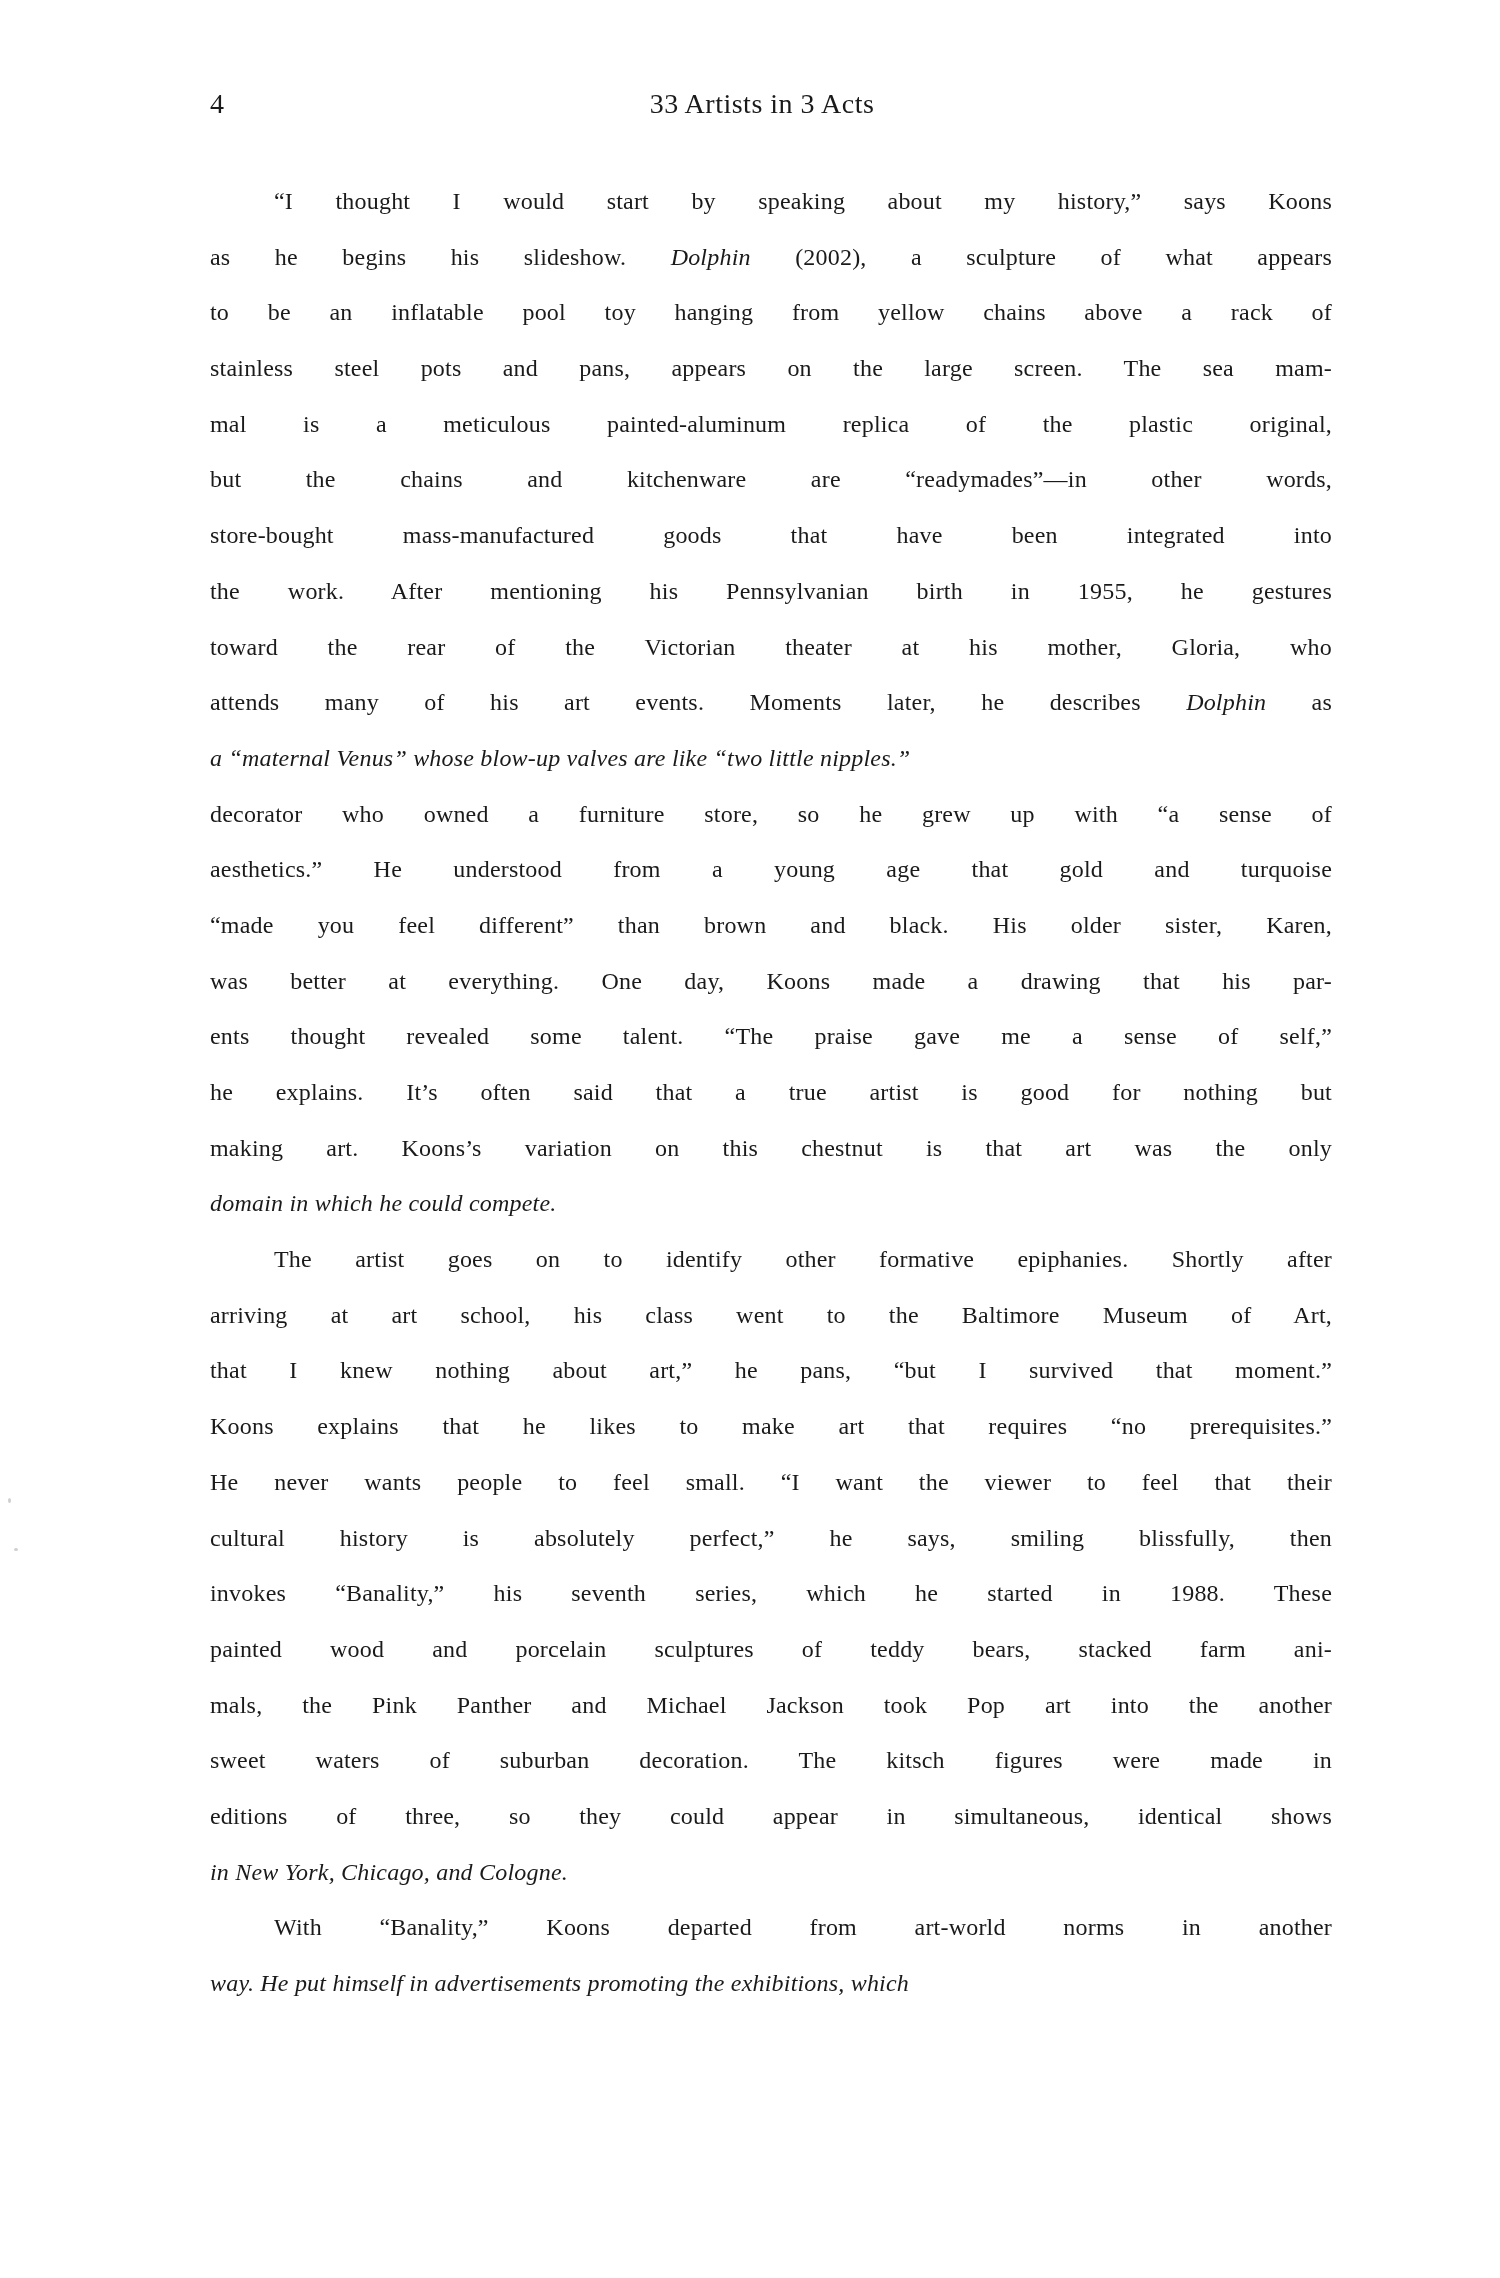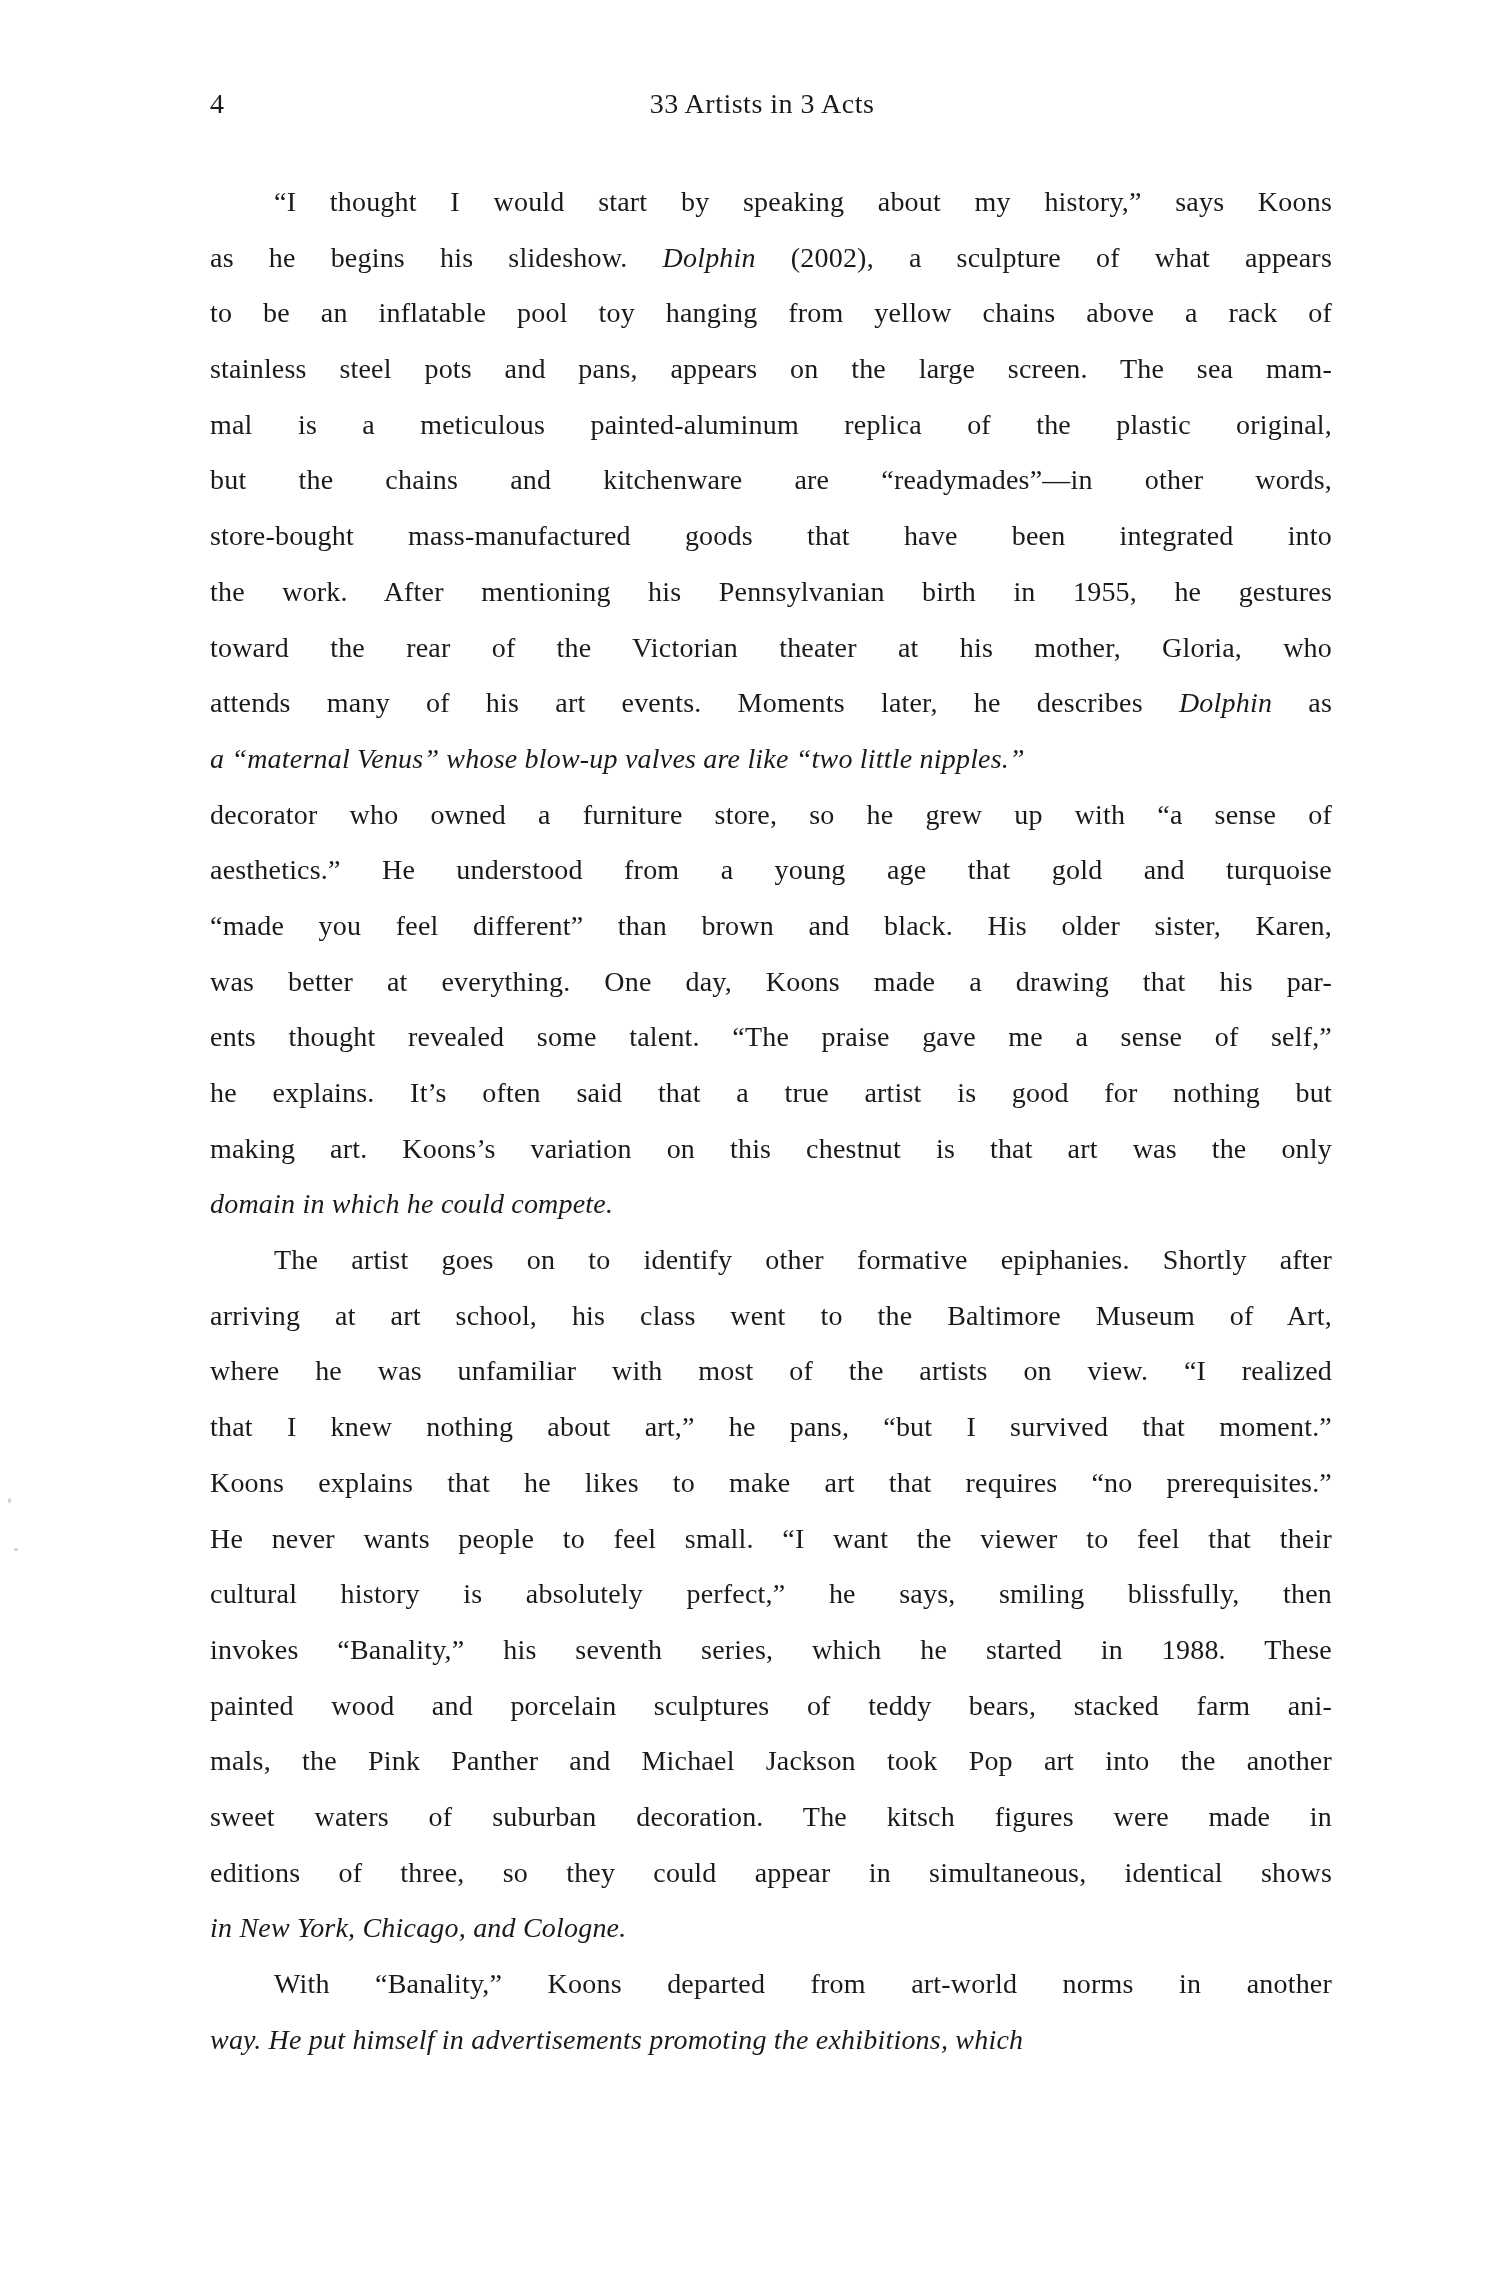--- a/index.html
+++ b/index.html
@@ -3,21 +3,21 @@
 <meta charset="utf-8">
 <style>
   html, body { margin: 0; padding: 0; background: #ffffff; }
   body { width: 1500px; height: 2278px; position: relative; overflow: hidden;
          font-family: "Liberation Serif", "DejaVu Serif", serif; color: #1a1a1a; }
   .running-head { position: absolute; top: 84px; left: 210px; width: 1122px; height: 40px;
                   font-size: 28px; line-height: 40px; letter-spacing: 0.5px; }
   .page-number { position: absolute; left: 0; top: 0; }
   .book-title { position: absolute; left: 0; right: 18px; text-align: center; }
   .body-text { position: absolute; top: 174px; left: 210px; width: 1122px; }
-  .line { display: block; height: 55.7px; line-height: 55.7px; font-size: 28px;
+  .line { display: block; height: 55.7px; line-height: 55.7px; font-size: 24px;
           text-align: justify; text-align-last: justify; white-space: nowrap; overflow: visible;
           letter-spacing: 0.2px; }
   .line.last { text-align-last: left; font-style: italic; }
   .line.indent { padding-left: 64px; }
   .line span.i { font-style: italic; }
   .smudge { position: absolute; background: #cfcfcf; border-radius: 50%; }
 </style>
 </head>
 <body>
 
@@ -46,21 +46,20 @@
       <span class="line">“made you feel different” than brown and black. His older sister, Karen,</span>
       <span class="line">was better at everything. One day, Koons made a drawing that his par-</span>
       <span class="line">ents thought revealed some talent. “The praise gave me a sense of self,”</span>
       <span class="line">he explains. It’s often said that a true artist is good for nothing but</span>
       <span class="line">making art. Koons’s variation on this chestnut is that art was the only</span>
       <span class="line last">domain in which he could compete.</span>
     </div>
     <div>
       <span class="line indent">The artist goes on to identify other formative epiphanies. Shortly after</span>
       <span class="line">arriving at art school, his class went to the Baltimore Museum of Art,</span>
-      <span class="line">where he was unfamiliar with most of the artists on view. “I realized</span>
       <span class="line">that I knew nothing about art,” he pans, “but I survived that moment.”</span>
       <span class="line">Koons explains that he likes to make art that requires “no prerequisites.”</span>
       <span class="line">He never wants people to feel small. “I want the viewer to feel that their</span>
       <span class="line">cultural history is absolutely perfect,” he says, smiling blissfully, then</span>
       <span class="line">invokes “Banality,” his seventh series, which he started in 1988. These</span>
       <span class="line">painted wood and porcelain sculptures of teddy bears, stacked farm ani-</span>
       <span class="line">mals, the Pink Panther and Michael Jackson took Pop art into the another</span>
       <span class="line">sweet waters of suburban decoration. The kitsch figures were made in</span>
       <span class="line">editions of three, so they could appear in simultaneous, identical shows</span>
       <span class="line last">in New York, Chicago, and Cologne.</span>

